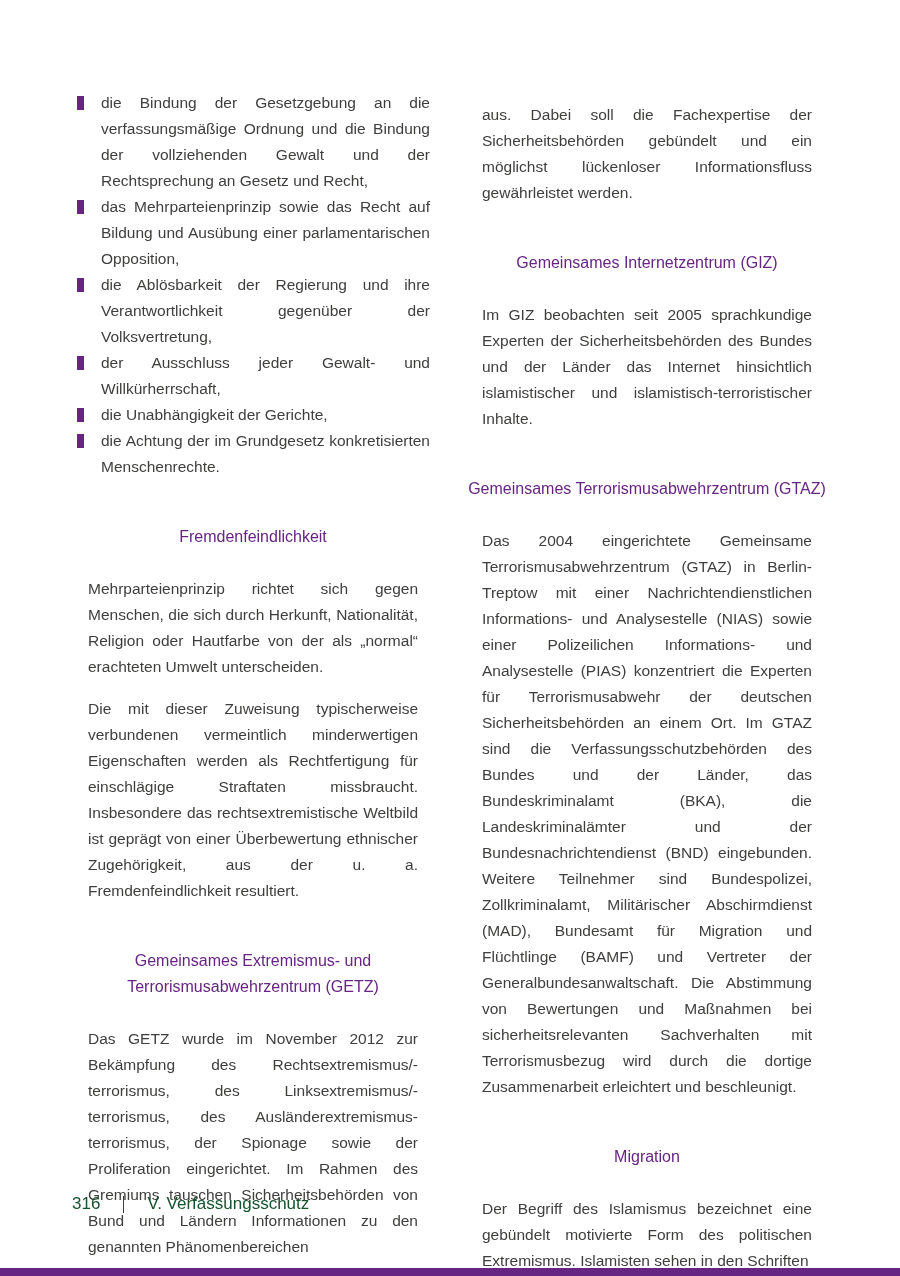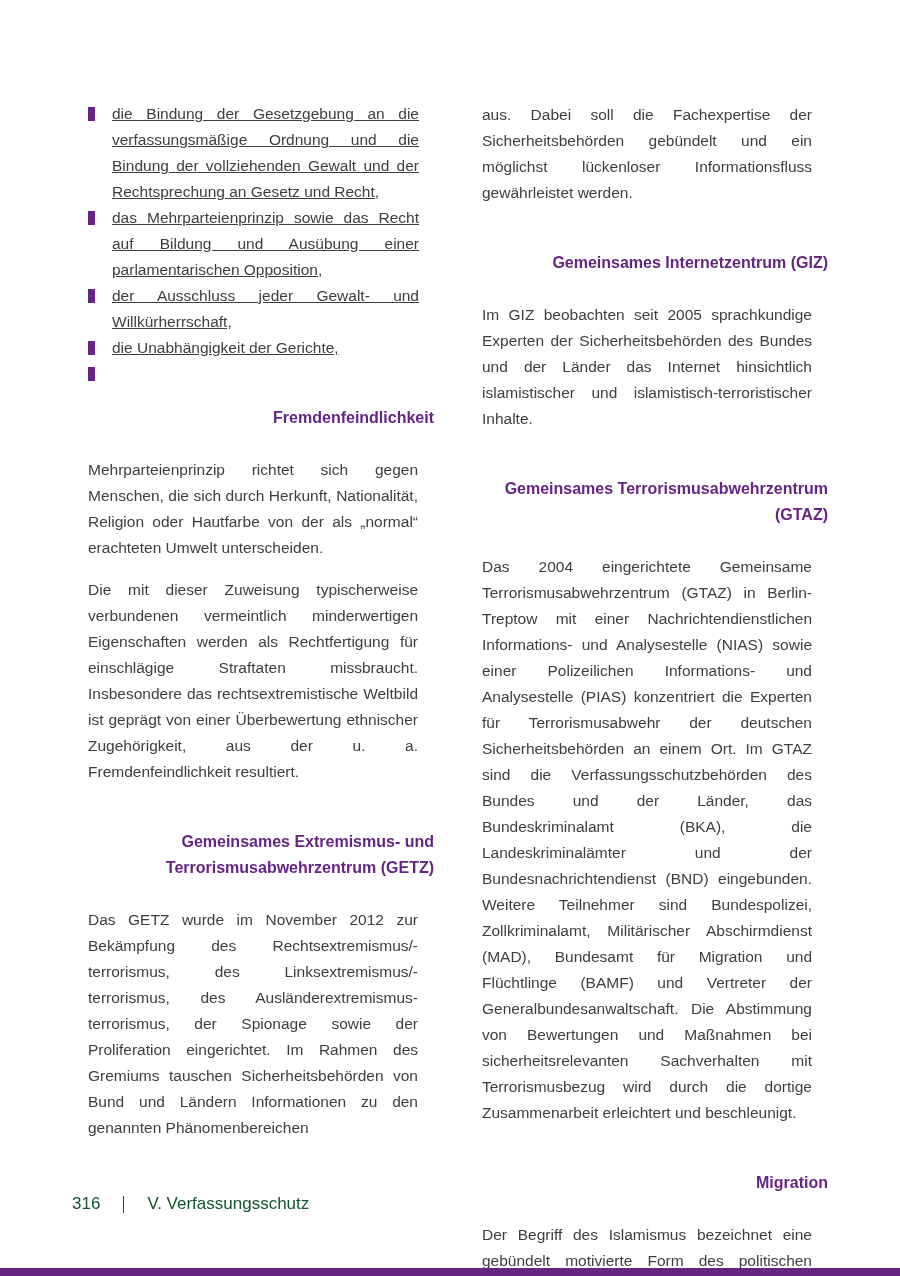--- a/index.html
+++ b/index.html
@@ -24,29 +24,28 @@
     line-height: 26px;
     text-align: justify;
     hyphens: auto;
     -webkit-hyphens: auto;
   }
   p { margin: 16px; }
   h2 {
     color: var(--accent, #662483);
     font-size: 16px;
     line-height: 26px;
-    font-weight: bold;
+    font-weight: normal;
     margin: 44px 0 26px 0;
-    text-align: right;
+    text-align: center;
   }
   .bullet-list {
     list-style: none;
-    margin: 15px;
+    margin: 4px;
     padding: 0;
-    text-decoration: underline;
   }
   .bullet-list li {
     position: relative;
     padding-left: 25px;
   }
   .bullet-marker {
     position: absolute;
     left: 1px;
     top: 6px;
     width: 7px;
@@ -88,28 +87,33 @@
       <li>
         <span class="bullet-marker"></span>
         <span>die Bindung der Gesetzgebung an die verfassungsmäßige Ordnung und die Bindung der vollziehenden Gewalt und der Rechtsprechung an Gesetz und Recht,</span>
       </li>
       <li>
         <span class="bullet-marker"></span>
         <span>das Mehrparteienprinzip sowie das Recht auf Bildung und Ausübung einer parlamentarischen Opposition,</span>
       </li>
       <li>
         <span class="bullet-marker"></span>
+        <span>die Ablösbarkeit der Regierung und ihre Verantwortlichkeit gegenüber der Volksvertretung,</span>
+      </li>
+      <li>
+        <span class="bullet-marker"></span>
         <span>der Ausschluss jeder Gewalt- und Willkürherrschaft,</span>
       </li>
       <li>
         <span class="bullet-marker"></span>
         <span>die Unabhängigkeit der Gerichte,</span>
       </li>
       <li>
         <span class="bullet-marker"></span>
+        <span>die Achtung der im Grundgesetz konkretisierten Menschenrechte.</span>
       </li>
     </ul>
 
     <h2>Fremdenfeindlichkeit</h2>
     <p>Mehrparteienprinzip richtet sich gegen Menschen, die sich durch Herkunft, Nationalität, Religion oder Hautfarbe von der als „normal“ erachteten Umwelt unterscheiden.</p>
     <p>Die mit dieser Zuweisung typischerweise verbundenen vermeintlich minderwertigen Eigenschaften werden als Rechtfertigung für einschlägige Straftaten missbraucht. Insbesondere das rechtsextremistische Weltbild ist geprägt von einer Überbewertung ethnischer Zugehörigkeit, aus der u. a. Fremdenfeindlichkeit resultiert.</p>
 
     <h2>Gemeinsames Extremismus- und Terrorismusabwehrzentrum (GETZ)</h2>
     <p>Das GETZ wurde im November 2012 zur Bekämpfung des Rechtsextremismus/-terrorismus, des Linksextremismus/-terrorismus, des Ausländerextremismus-terrorismus, der Spionage sowie der Proliferation eingerichtet. Im Rahmen des Gremiums tauschen Sicherheitsbehörden von Bund und Ländern Informationen zu den genannten Phänomenbereichen</p>
   </div>

